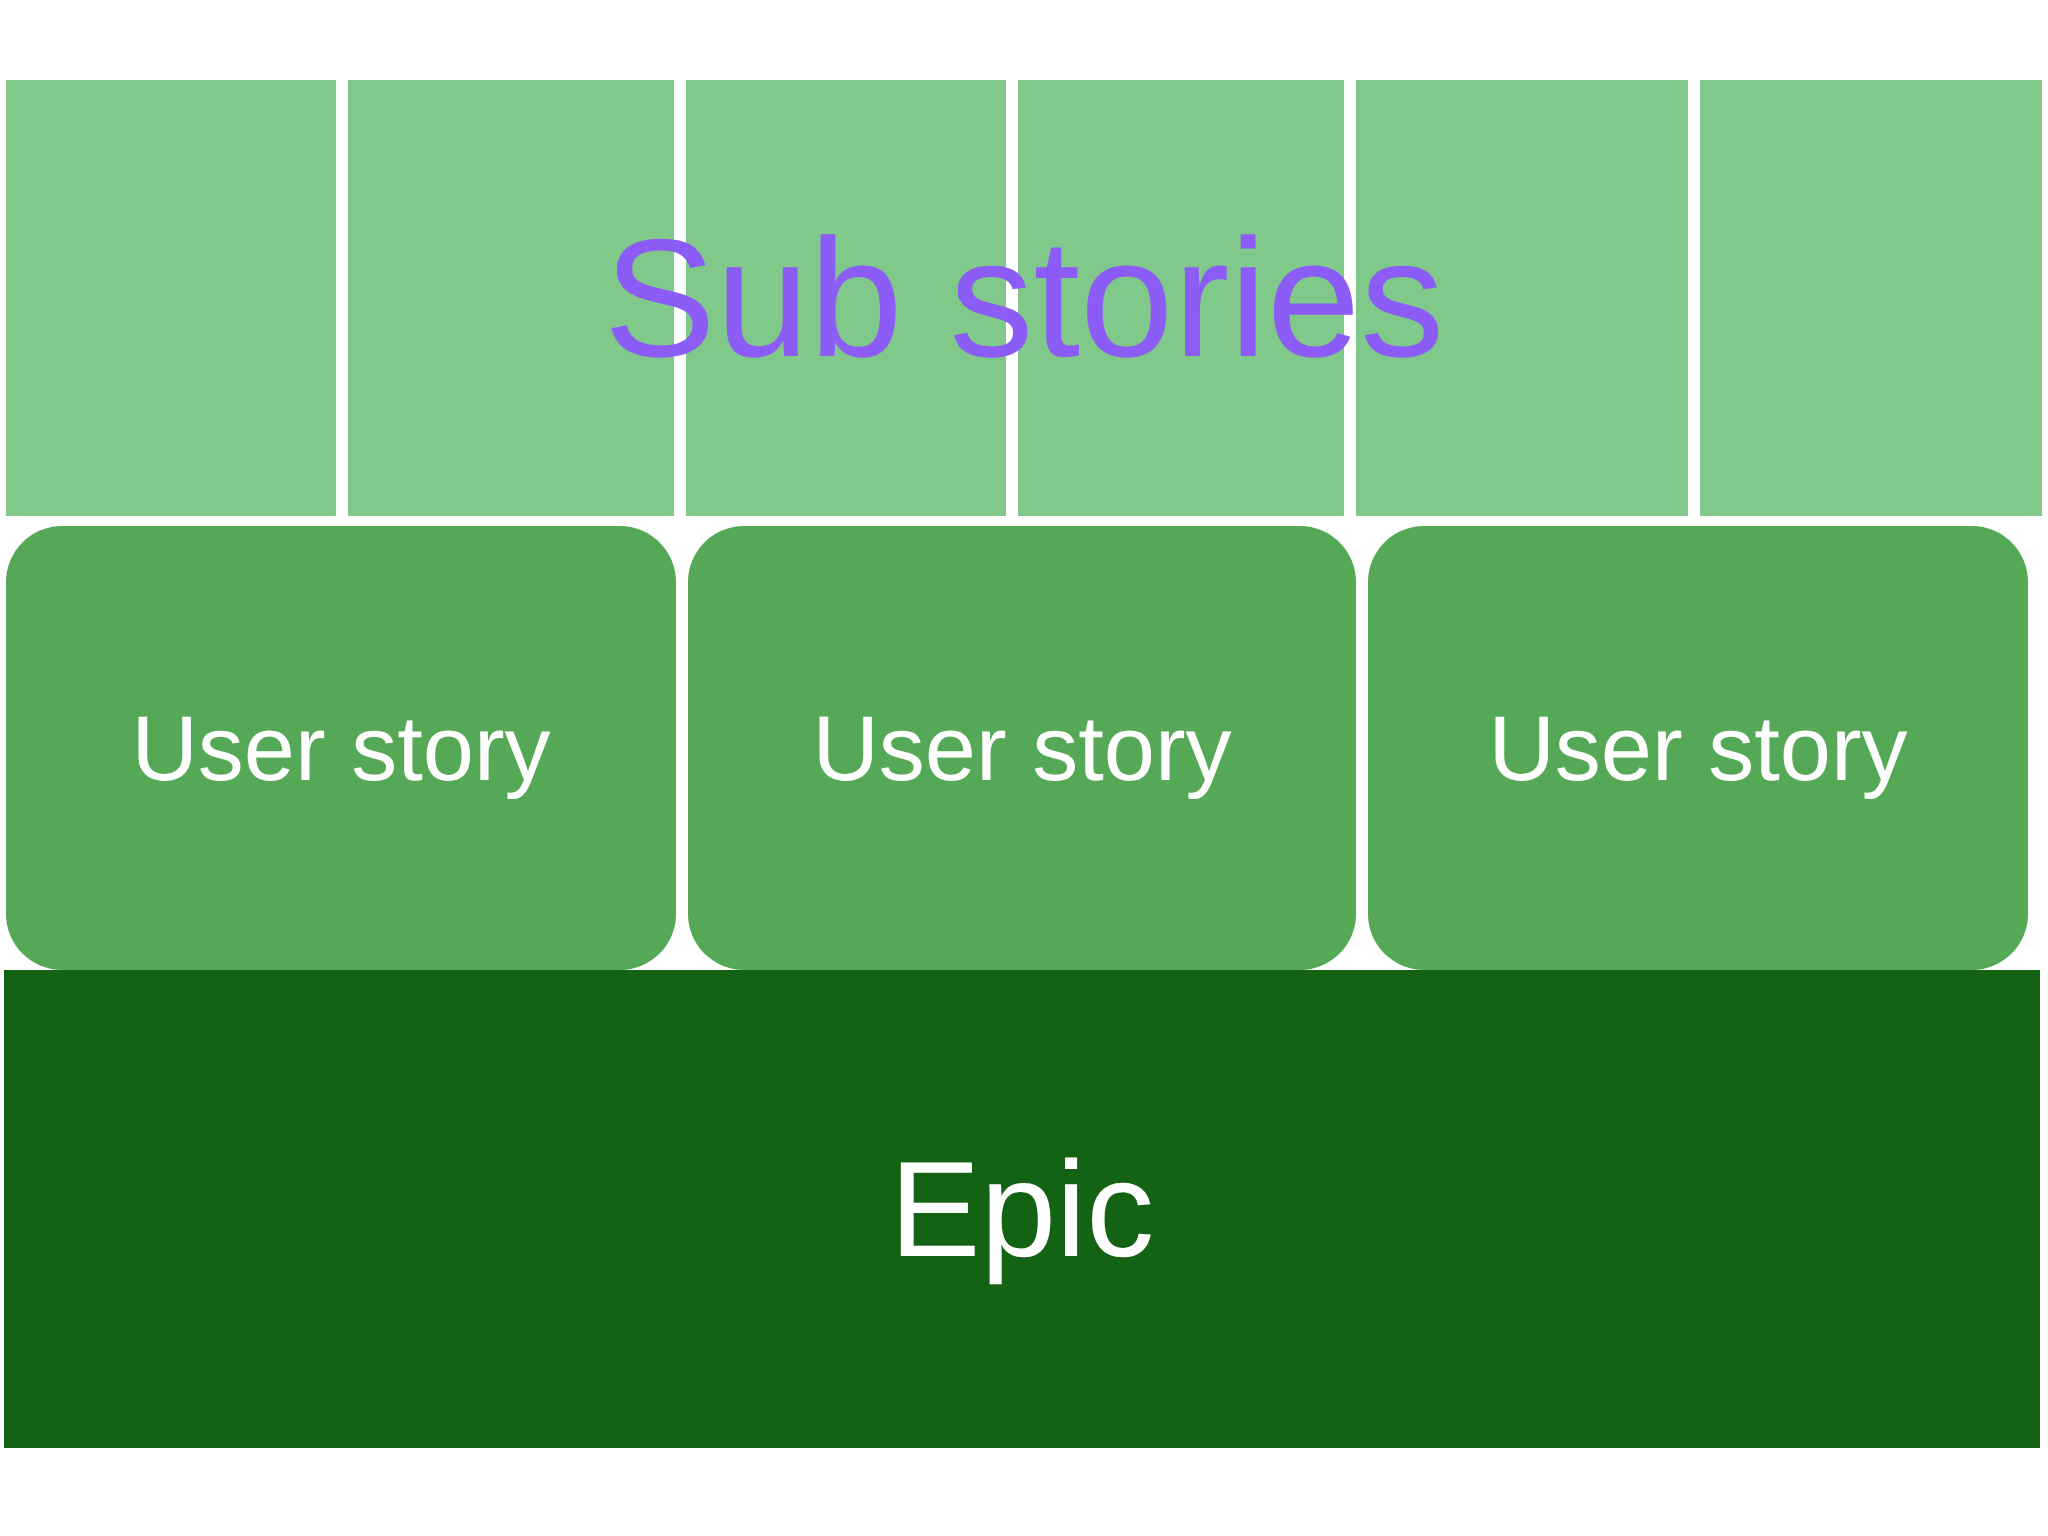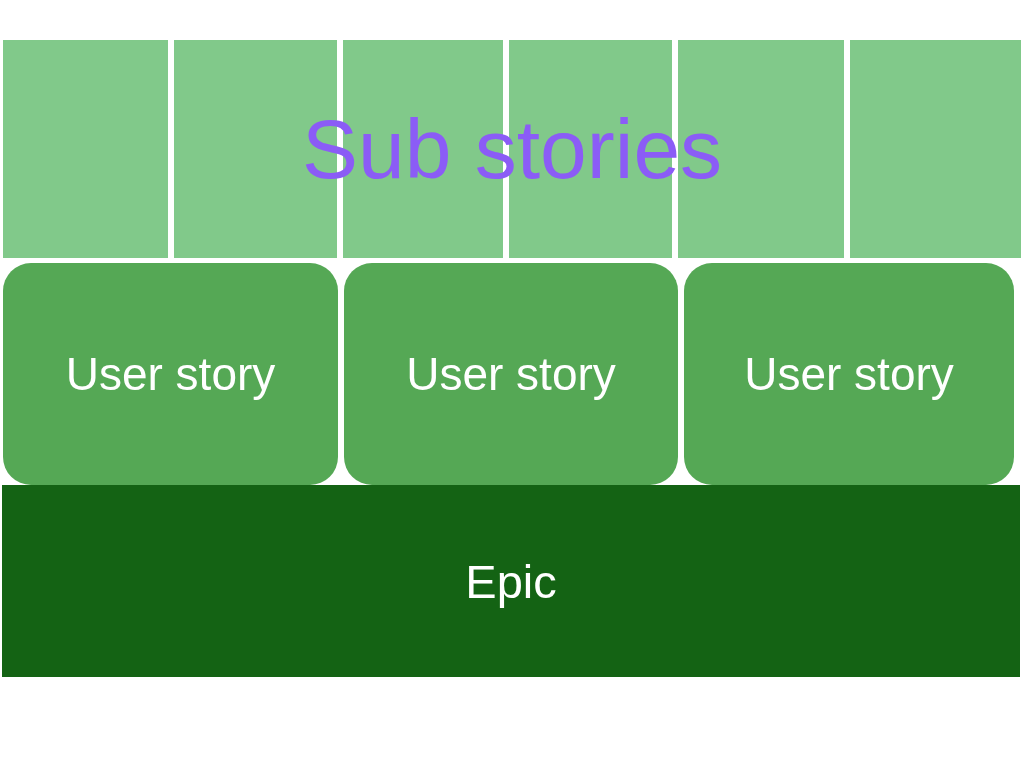--- a/index.html
+++ b/index.html
@@ -89,27 +89,27 @@
   .userstory-cell.u1 { width: 335px; }
   .userstory-cell.u2 { width: 334px; }
   .userstory-cell.u3 { flex: 1 1 auto; }
 
   
   #row-epic {
     position: absolute;
     left: 2px;
     top: 485px;
     width: 1018px;
-    height: 192px;
+    height: 239px;
     background: #146314;
     display: flex;
     align-items: center;
     justify-content: center;
     color: #ffffff;
-    font-size: 47px;
+    font-size: 68px;
     font-weight: 400;
     line-height: 1;
     white-space: nowrap;
   }
 </style>
 </head>
 <body>
 
 <div id="stage">
 

